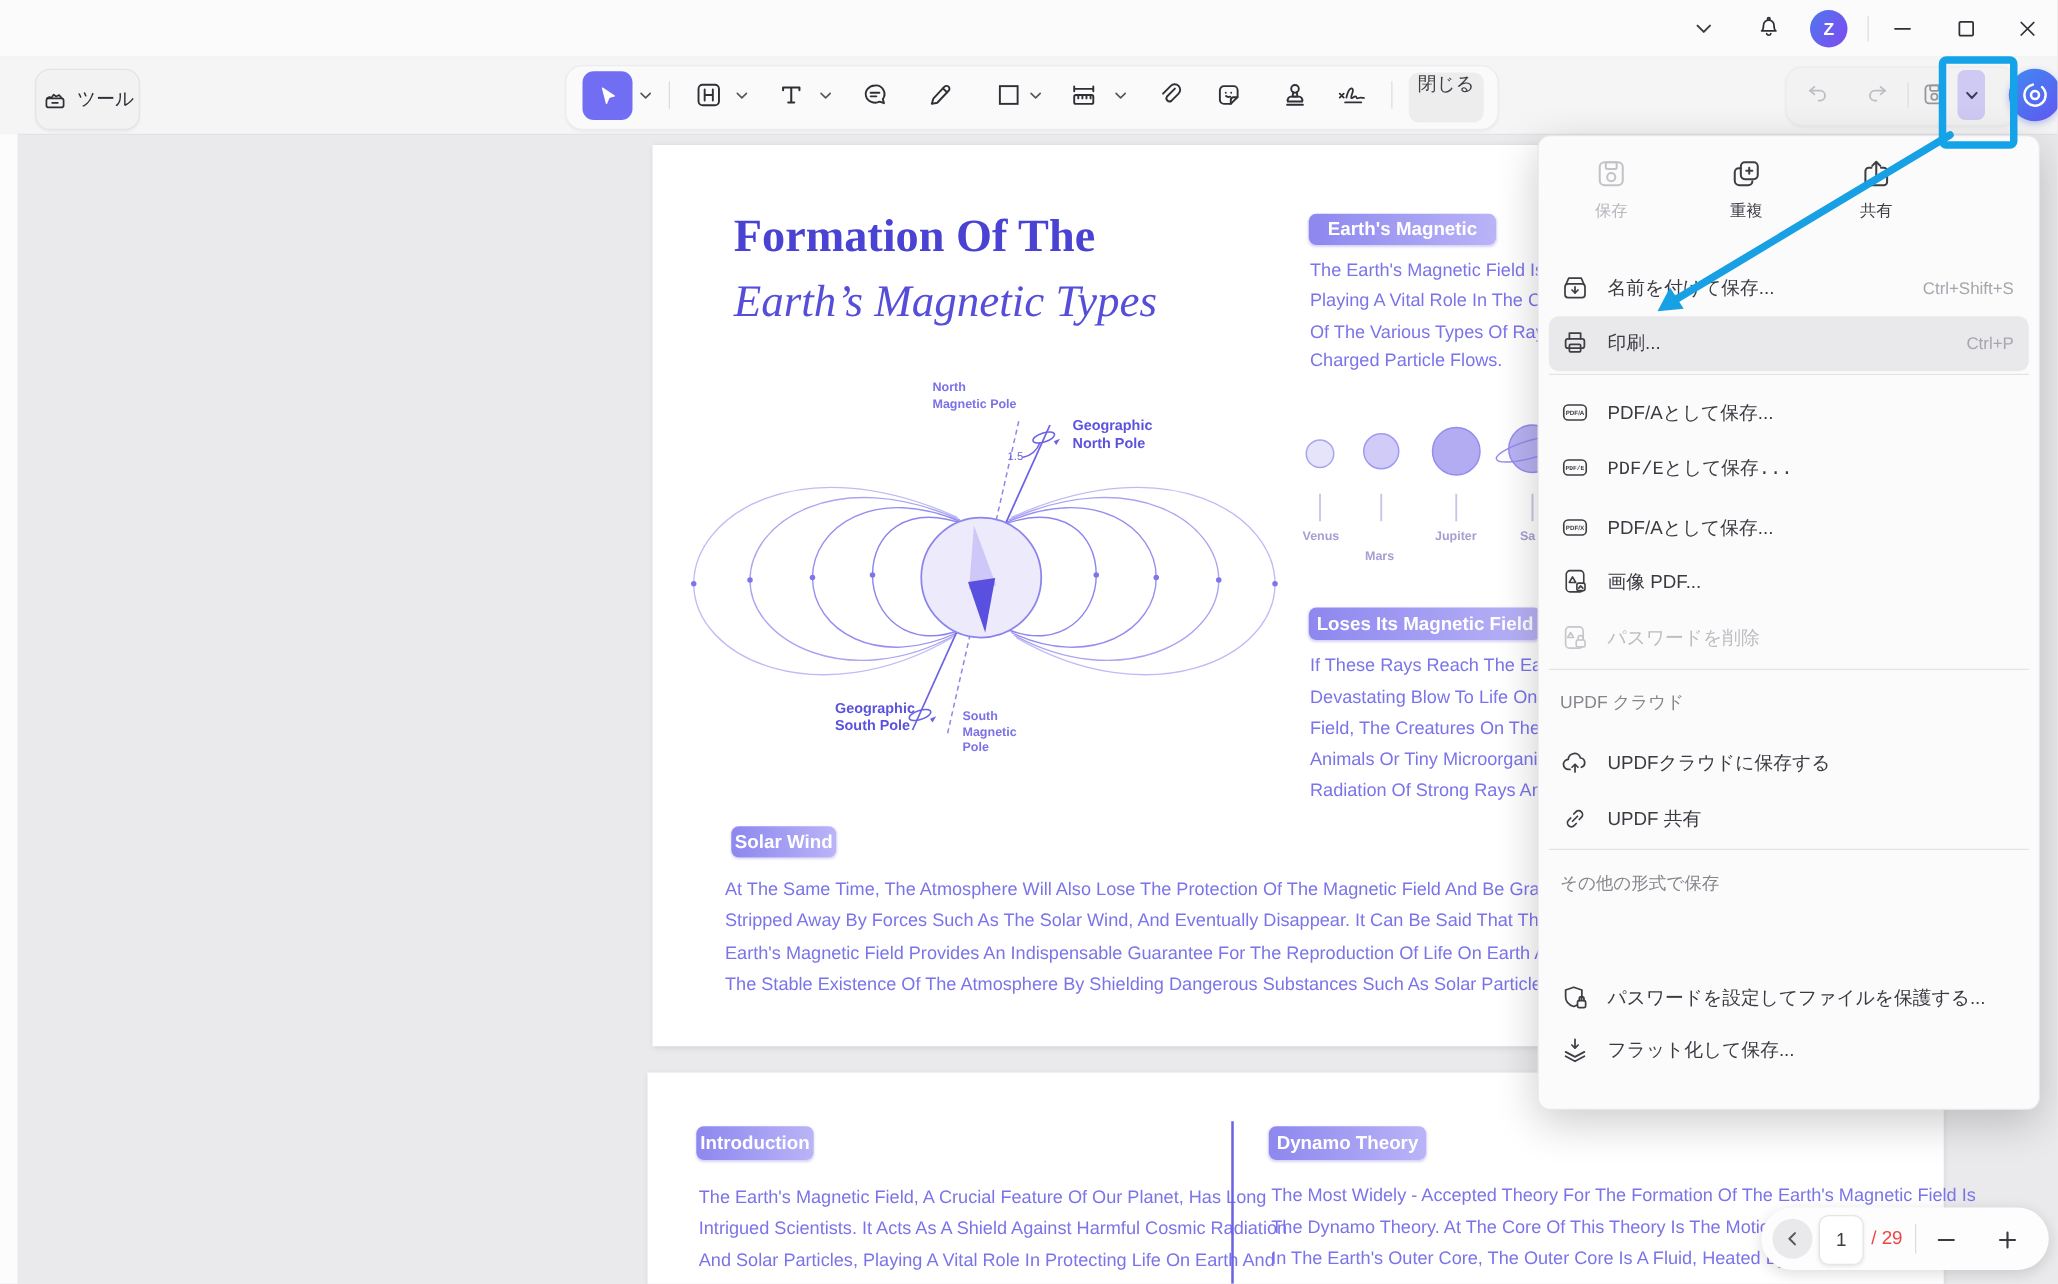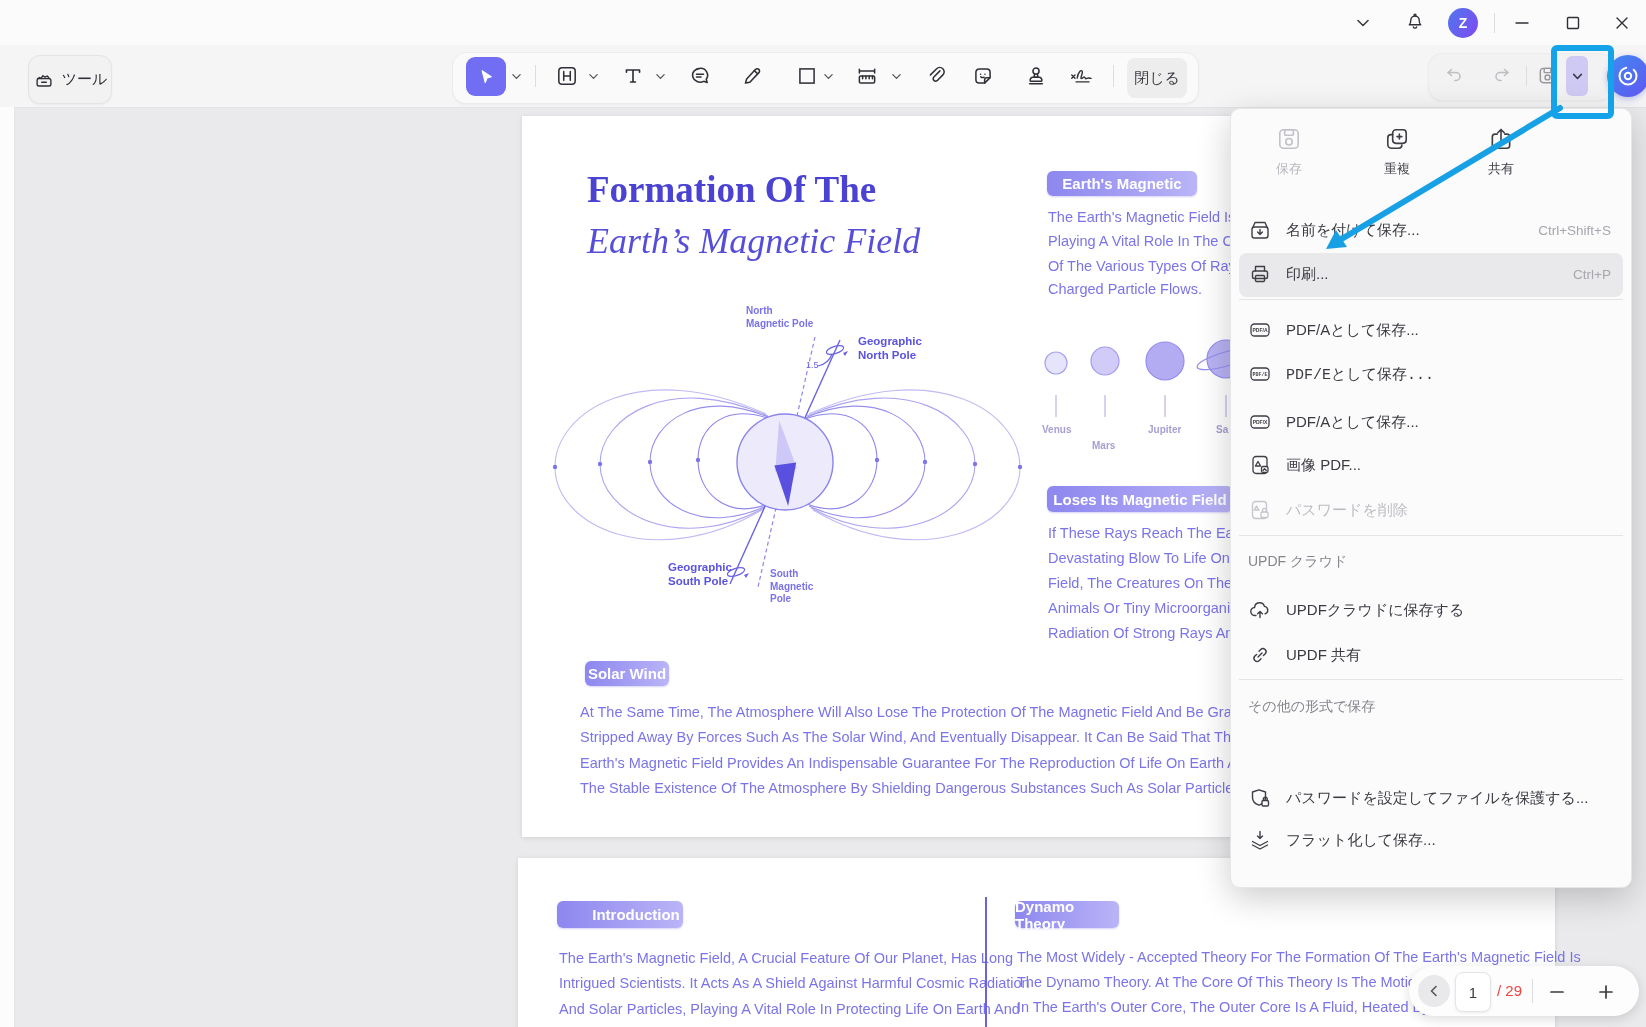--- a/index.html
+++ b/index.html
@@ -11,21 +11,21 @@
   .toolstrip{position:absolute;left:0;top:45px;width:1646px;height:62px;background:#f5f5f6;border-bottom:1px solid #e3e3e6;}
   .leftstrip{position:absolute;left:0;top:107px;width:14px;height:920px;background:#fcfcfd;border-right:1px solid #e6e6e9;}
   .winbtn{position:absolute;top:8px;width:30px;height:30px;display:flex;align-items:center;justify-content:center;cursor:default;}
   .avatar{position:absolute;width:30px;height:30px;border-radius:50%;background:linear-gradient(120deg,#4f77ee,#8049f0);
           color:#fff;font-weight:bold;font-size:14px;display:flex;align-items:center;justify-content:center;}
   .vsep{position:absolute;width:1px;background:#dddde1;}
   
   .card{position:absolute;background:#fafafb;border:1px solid #ececef;border-radius:14px;box-shadow:0 1px 2px rgba(0,0,0,.04);}
   .tbtn{position:absolute;display:flex;align-items:center;justify-content:center;}
   .selbtn{position:absolute;left:466px;top:57px;width:40px;height:39px;background:#716ef3;border-radius:9px;display:flex;align-items:center;justify-content:center;}
-  .closebtn{position:absolute;left:1127px;top:58px;width:60px;height:40px;background:#ededee;border-radius:8px;display:flex;align-items:center;justify-content:center;font-size:15px;color:#3e3e45;}
+  .closebtn{position:absolute;left:1127px;top:58px;width:60px;height:40px;background:#ededee;border-radius:8px;display:flex;align-items:flex-start;justify-content:center;font-size:15px;color:#3e3e45;}
   .toolsbtn{position:absolute;left:28px;top:55px;width:82px;height:47px;background:#f2f2f3;border:1px solid #e4e4e7;border-radius:12px;display:flex;align-items:center;justify-content:center;gap:7px;font-size:15px;color:#2f2f36;box-shadow:0 1px 2px rgba(0,0,0,.05);}
   .chevbtn{position:absolute;left:1566px;top:56px;width:22px;height:40px;background:#cfcaf3;border-radius:6px;display:flex;align-items:center;justify-content:center;}
   .bluebox{position:absolute;border:6px solid #14a3e8;border-radius:6px;background:transparent;pointer-events:none;}
   .aibtn{position:absolute;left:1607px;top:55px;width:42px;height:42px;border-radius:50%;background:linear-gradient(135deg,#3f8bf2,#6355f0);display:flex;align-items:center;justify-content:center;box-shadow:0 2px 6px rgba(40,60,200,.3);}
   
   .page{position:absolute;background:#ffffff;box-shadow:0 1px 5px rgba(0,0,0,.10);}
   .doc-line{position:absolute;color:#7b74e9;font-size:14.5px;white-space:nowrap;}
   .badge{position:absolute;background:linear-gradient(90deg,#8d87ef,#bab4f7);color:#fff;font-weight:bold;font-size:15px;border-radius:6px;display:flex;align-items:center;justify-content:center;box-shadow:0 1px 2px rgba(90,80,220,.25);}
   .dlabel{position:absolute;white-space:pre-line;line-height:1.25;}
   .title1{position:absolute;font-family:"Liberation Serif","DejaVu Serif",serif;font-weight:bold;font-size:37px;color:#4a42d2;white-space:nowrap;}
@@ -244,21 +244,21 @@
 <div class="aibtn">
   <svg width="26" height="26" viewBox="0 0 26 26">
     <circle cx="13" cy="13" r="8.5" fill="none" stroke="#ffffff" stroke-width="2" stroke-dasharray="38 8" stroke-linecap="round"></circle>
     <circle cx="13" cy="13" r="3.2" fill="none" stroke="#ffffff" stroke-width="2"></circle>
   </svg>
 </div>
 
 <div class="page" style="left:522px;top:116px;width:1033px;height:721px;"></div>
 
 <div class="title1" style="left:587px;top:168px;">Formation Of The</div>
-<div class="title2" style="left:587px;top:220px;">Earth’s Magnetic Field</div>
+<div class="title2" style="left:587px;top:220px;">Earth’s Magnetic Types</div>
 
 <svg class="abs" style="left:530px;top:292px;" width="500" height="320" viewBox="0 0 500 320">
   <g fill="none" stroke="#aba4f1" stroke-width="1.1">
     <path d="M236 122 C 110 65, 25 120, 25 175 C 25 235, 125 280, 232 218" stroke="#c0bbf5"></path>
     <path d="M238 124 C 140 80, 70 125, 70 172 C 70 222, 150 262, 234 216"></path>
     <path d="M240 126 C 170 95, 120 130, 120 170 C 120 212, 172 244, 236 214" stroke="#978fee"></path>
     <path d="M243 128 C 195 110, 168 135, 168 168 C 168 200, 196 228, 238 212" stroke="#8d85ec"></path>
     <path d="M279 122 C 405 65, 490 120, 490 175 C 490 235, 390 280, 283 218" stroke="#c0bbf5"></path>
     <path d="M277 124 C 375 80, 445 125, 445 172 C 445 222, 365 262, 281 216"></path>
     <path d="M275 126 C 345 95, 395 130, 395 170 C 395 212, 343 244, 279 214" stroke="#978fee"></path>
@@ -324,26 +324,26 @@
 <div class="doc-line" style="left:1048px;top:600px;">Animals Or Tiny Microorganisms, W</div>
 <div class="doc-line" style="left:1048px;top:625px;">Radiation Of Strong Rays And Will</div>
 
 <div class="badge" style="left:585px;top:661px;width:84px;height:25px;">Solar Wind</div>
 <div class="doc-line" style="left:580px;top:704px;">At The Same Time, The Atmosphere Will Also Lose The Protection Of The Magnetic Field And Be Gradually</div>
 <div class="doc-line" style="left:580px;top:729px;">Stripped Away By Forces Such As The Solar Wind, And Eventually Disappear. It Can Be Said That The</div>
 <div class="doc-line" style="left:580px;top:755px;">Earth's Magnetic Field Provides An Indispensable Guarantee For The Reproduction Of Life On Earth And</div>
 <div class="doc-line" style="left:580px;top:780px;">The Stable Existence Of The Atmosphere By Shielding Dangerous Substances Such As Solar Particles.</div>
 
 <div class="page" style="left:518px;top:858px;width:1037px;height:190px;"></div>
-<div class="badge" style="left:557px;top:901px;width:94px;height:27px;padding-left:32px;">Introduction</div>
+<div class="badge" style="left:557px;top:901px;width:94px;height:27px;">Introduction</div>
 <div class="doc-line" style="left:559px;top:950px;">The Earth's Magnetic Field, A Crucial Feature Of Our Planet, Has Long</div>
 <div class="doc-line" style="left:559px;top:975px;">Intrigued Scientists. It Acts As A Shield Against Harmful Cosmic Radiation</div>
 <div class="doc-line" style="left:559px;top:1001px;">And Solar Particles, Playing A Vital Role In Protecting Life On Earth And</div>
 <div class="abs" style="left:985px;top:897px;width:2px;height:130px;background:#6a62e3;"></div>
-<div class="badge" style="left:1015px;top:901px;width:104px;height:27px;">Dynamo Theory</div>
+<div class="badge" style="left:1015px;top:901px;width:126px;height:27px;">Dynamo Theory</div>
 <div class="doc-line" style="left:1017px;top:949px;">The Most Widely - Accepted Theory For The Formation Of The Earth's Magnetic Field Is</div>
 <div class="doc-line" style="left:1017px;top:974px;">The Dynamo Theory. At The Core Of This Theory Is The Motion Of Molten I</div>
 <div class="doc-line" style="left:1017px;top:999px;">In The Earth's Outer Core, The Outer Core Is A Fluid, Heated By The</div>
 
 <div class="leftstrip"></div>
 
 <div class="menu">
 
   <div class="qa dis" style="left:15px;">
     <svg width="26" height="26" viewBox="0 0 24 24" fill="none" stroke="#c2c2c8" stroke-width="1.5" stroke-linecap="round" stroke-linejoin="round">

